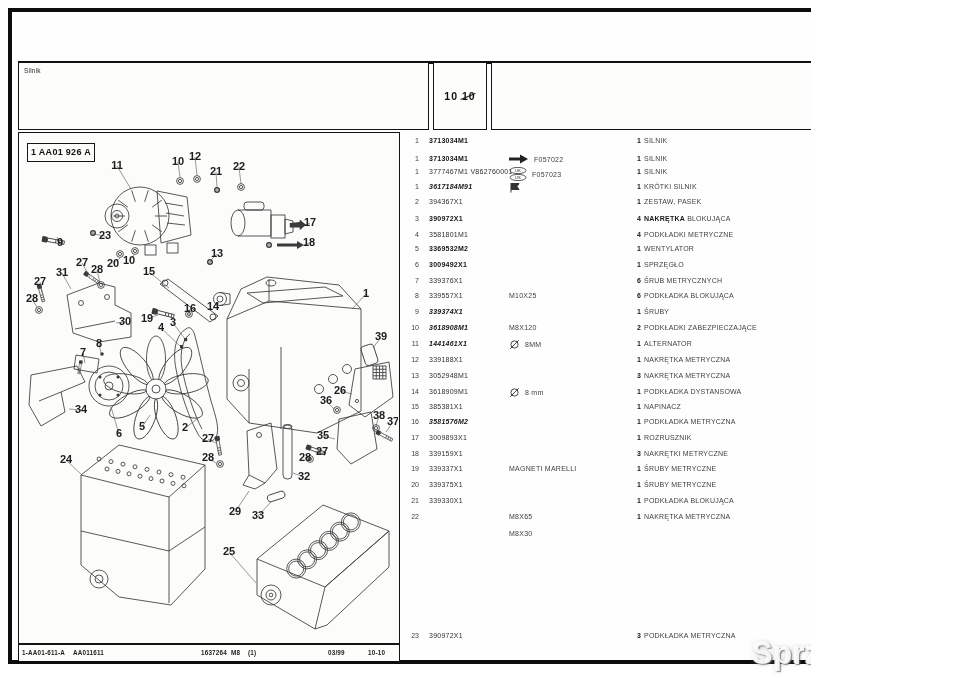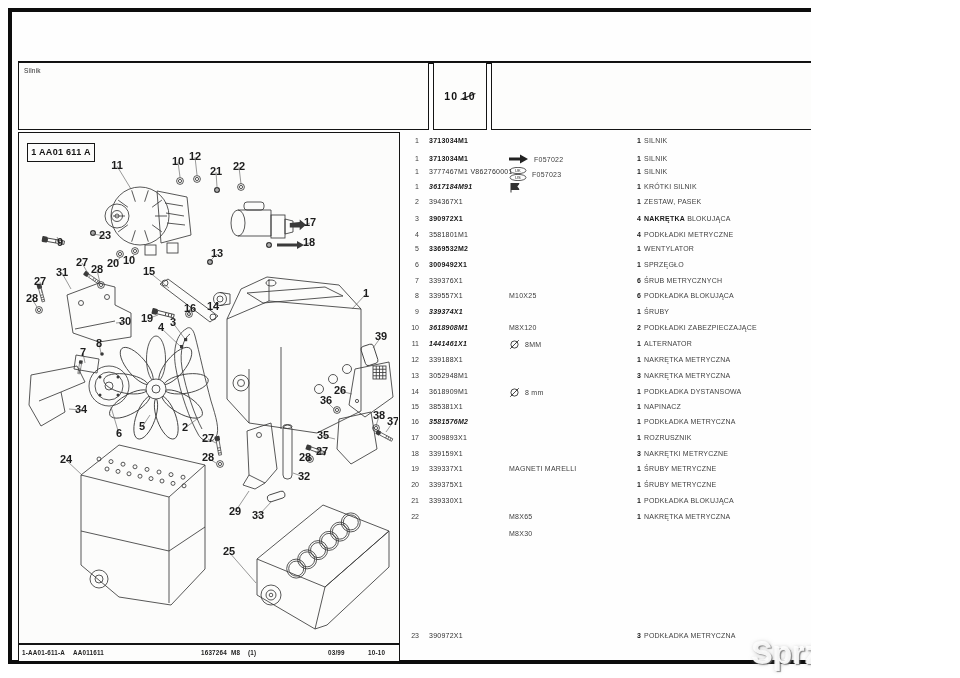--- a/index.html
+++ b/index.html
@@ -363,21 +363,21 @@
           <line x1="285" y1="344" x2="274" y2="340" class="leader"></line>
           <text x="285" y="347" text-anchor="middle">32</text>
           <line x1="216" y1="379" x2="230" y2="358" class="leader"></line>
           <text x="216" y="382" text-anchor="middle">29</text>
           <line x1="239" y1="383" x2="253" y2="368" class="leader"></line>
           <text x="239" y="386" text-anchor="middle">33</text>
           <line x1="210" y1="419" x2="237" y2="450" class="leader"></line>
           <text x="210" y="422" text-anchor="middle">25</text>
         </g>
     </svg>
-    <div id="refbox">1 AA01 611 A</div>
+    <div id="refbox">1 AA01 926 A</div>
   </div>
 
   <div id="fstrip">
     <span style="left:3px">1-AA01-611-A</span>
     <span style="left:54px">AA011611</span>
     <span style="left:182px">1637264</span>
     <span style="left:212px">M8</span>
     <span style="left:229px">(1)</span>
     <span style="left:309px">03/99</span>
     <span style="left:349px">10-10</span>

